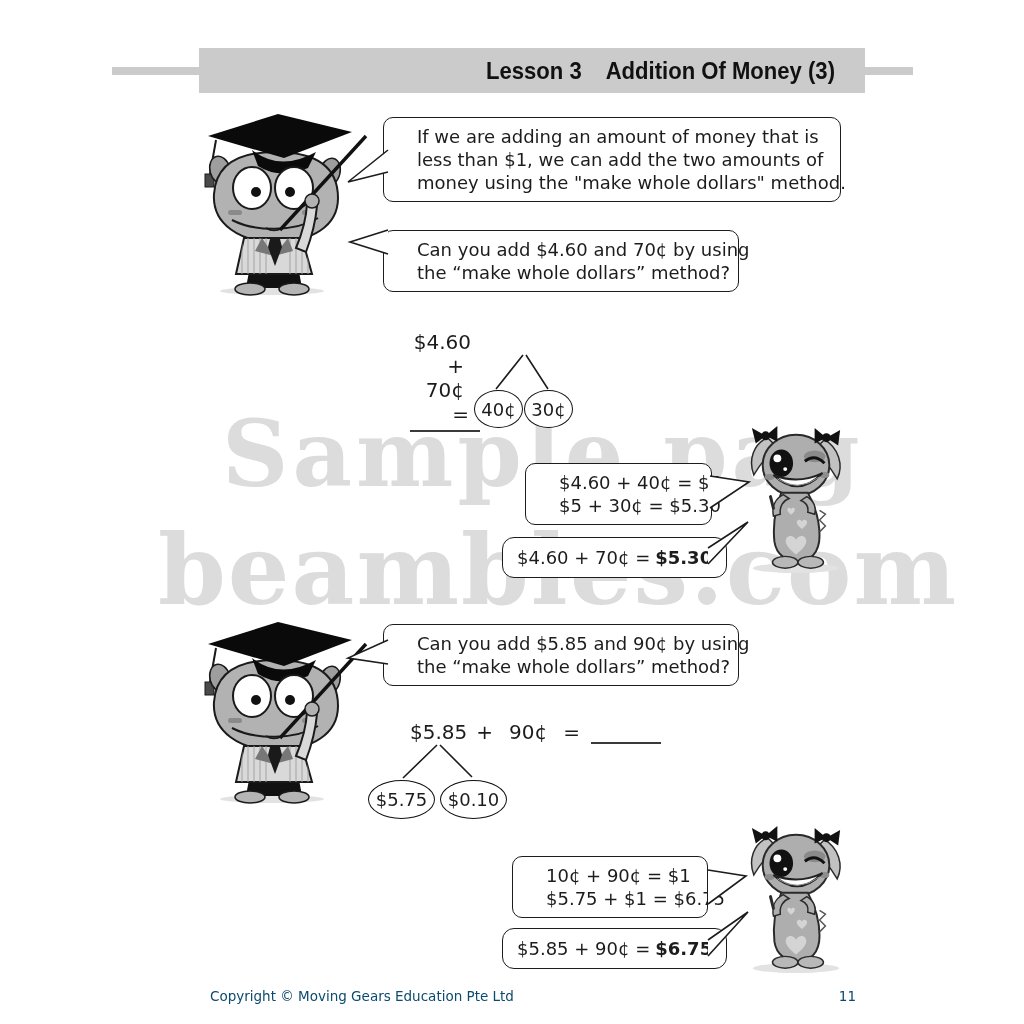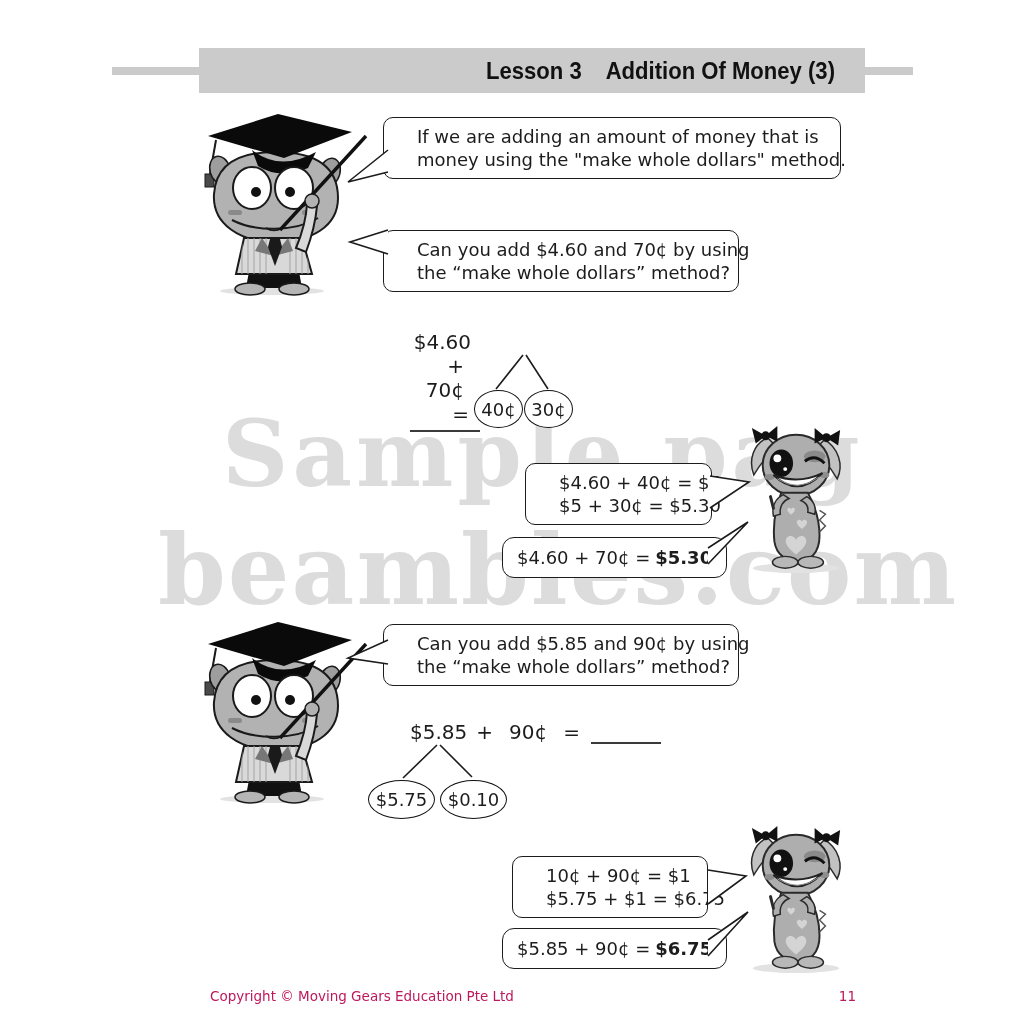--- a/index.html
+++ b/index.html
@@ -33,21 +33,21 @@
   .eq .t1{margin-right:9px;} .eq .op{margin-right:16px;} .eq .t2{margin-right:16px;} .eq .sg{margin-right:11px;}
   .eq .blank{display:inline-block;width:70px;height:4px;border-bottom:2px solid #3a3a3a;}
 
   .bond{position:absolute;z-index:2;}
   .oval{position:absolute;background:#fff;border:1.7px solid #111;border-radius:50%;
         display:flex;align-items:center;justify-content:center;font-size:18px;z-index:2;box-sizing:border-box;}
 
   .char{position:absolute;z-index:2;}
 
   
-  .foot{position:absolute;font-size:13.5px;color:#be185d;z-index:2;}
+  .foot{position:absolute;font-size:13.5px;color:#0c4a6e;z-index:2;}
 </style>
 </head>
 <body>
 
 <svg width="0" height="0" style="position:absolute">
   <defs>
     <symbol id="sym-frog" viewBox="0 0 170 190">
       <ellipse cx="72" cy="185" rx="52" ry="4" fill="#e2e2e2"></ellipse>
       <path d="M16,34 L10,68" stroke="#1a1a1a" stroke-width="2" fill="none"></path>
       <rect x="5" y="68" width="9" height="13" fill="#4a4a4a" stroke="#1a1a1a"></rect>
@@ -128,20 +128,21 @@
       <span>Lesson 3</span><span class="gap"></span><span>Addition Of Money (3)</span>
     </span>
   </div>
 
   <svg class="char" style="left:200px;top:106px;width:170px;height:190px;">
     <use href="#sym-frog"></use>
   </svg>
 
   <div class="bubble" style="left:383px;top:117px;width:458px;">
     <span class="line">If we are adding an amount of money that is</span>
+    <span class="line">less than $1, we can add the two amounts of</span>
     <span class="line">money using the "make whole dollars" method.</span>
   </div>
   <svg class="tail" style="left:344px;top:146px;" width="46" height="44">
     <path d="M44,4 L4,36 L44,26" fill="#fff" stroke="#1c1c1c" stroke-width="1.6"></path>
   </svg>
 
   <div class="bubble" style="left:383px;top:230px;width:356px;">
     <span class="line">Can you add $4.60 and 70¢ by using</span>
     <span class="line">the “make whole dollars” method?</span>
   </div>

